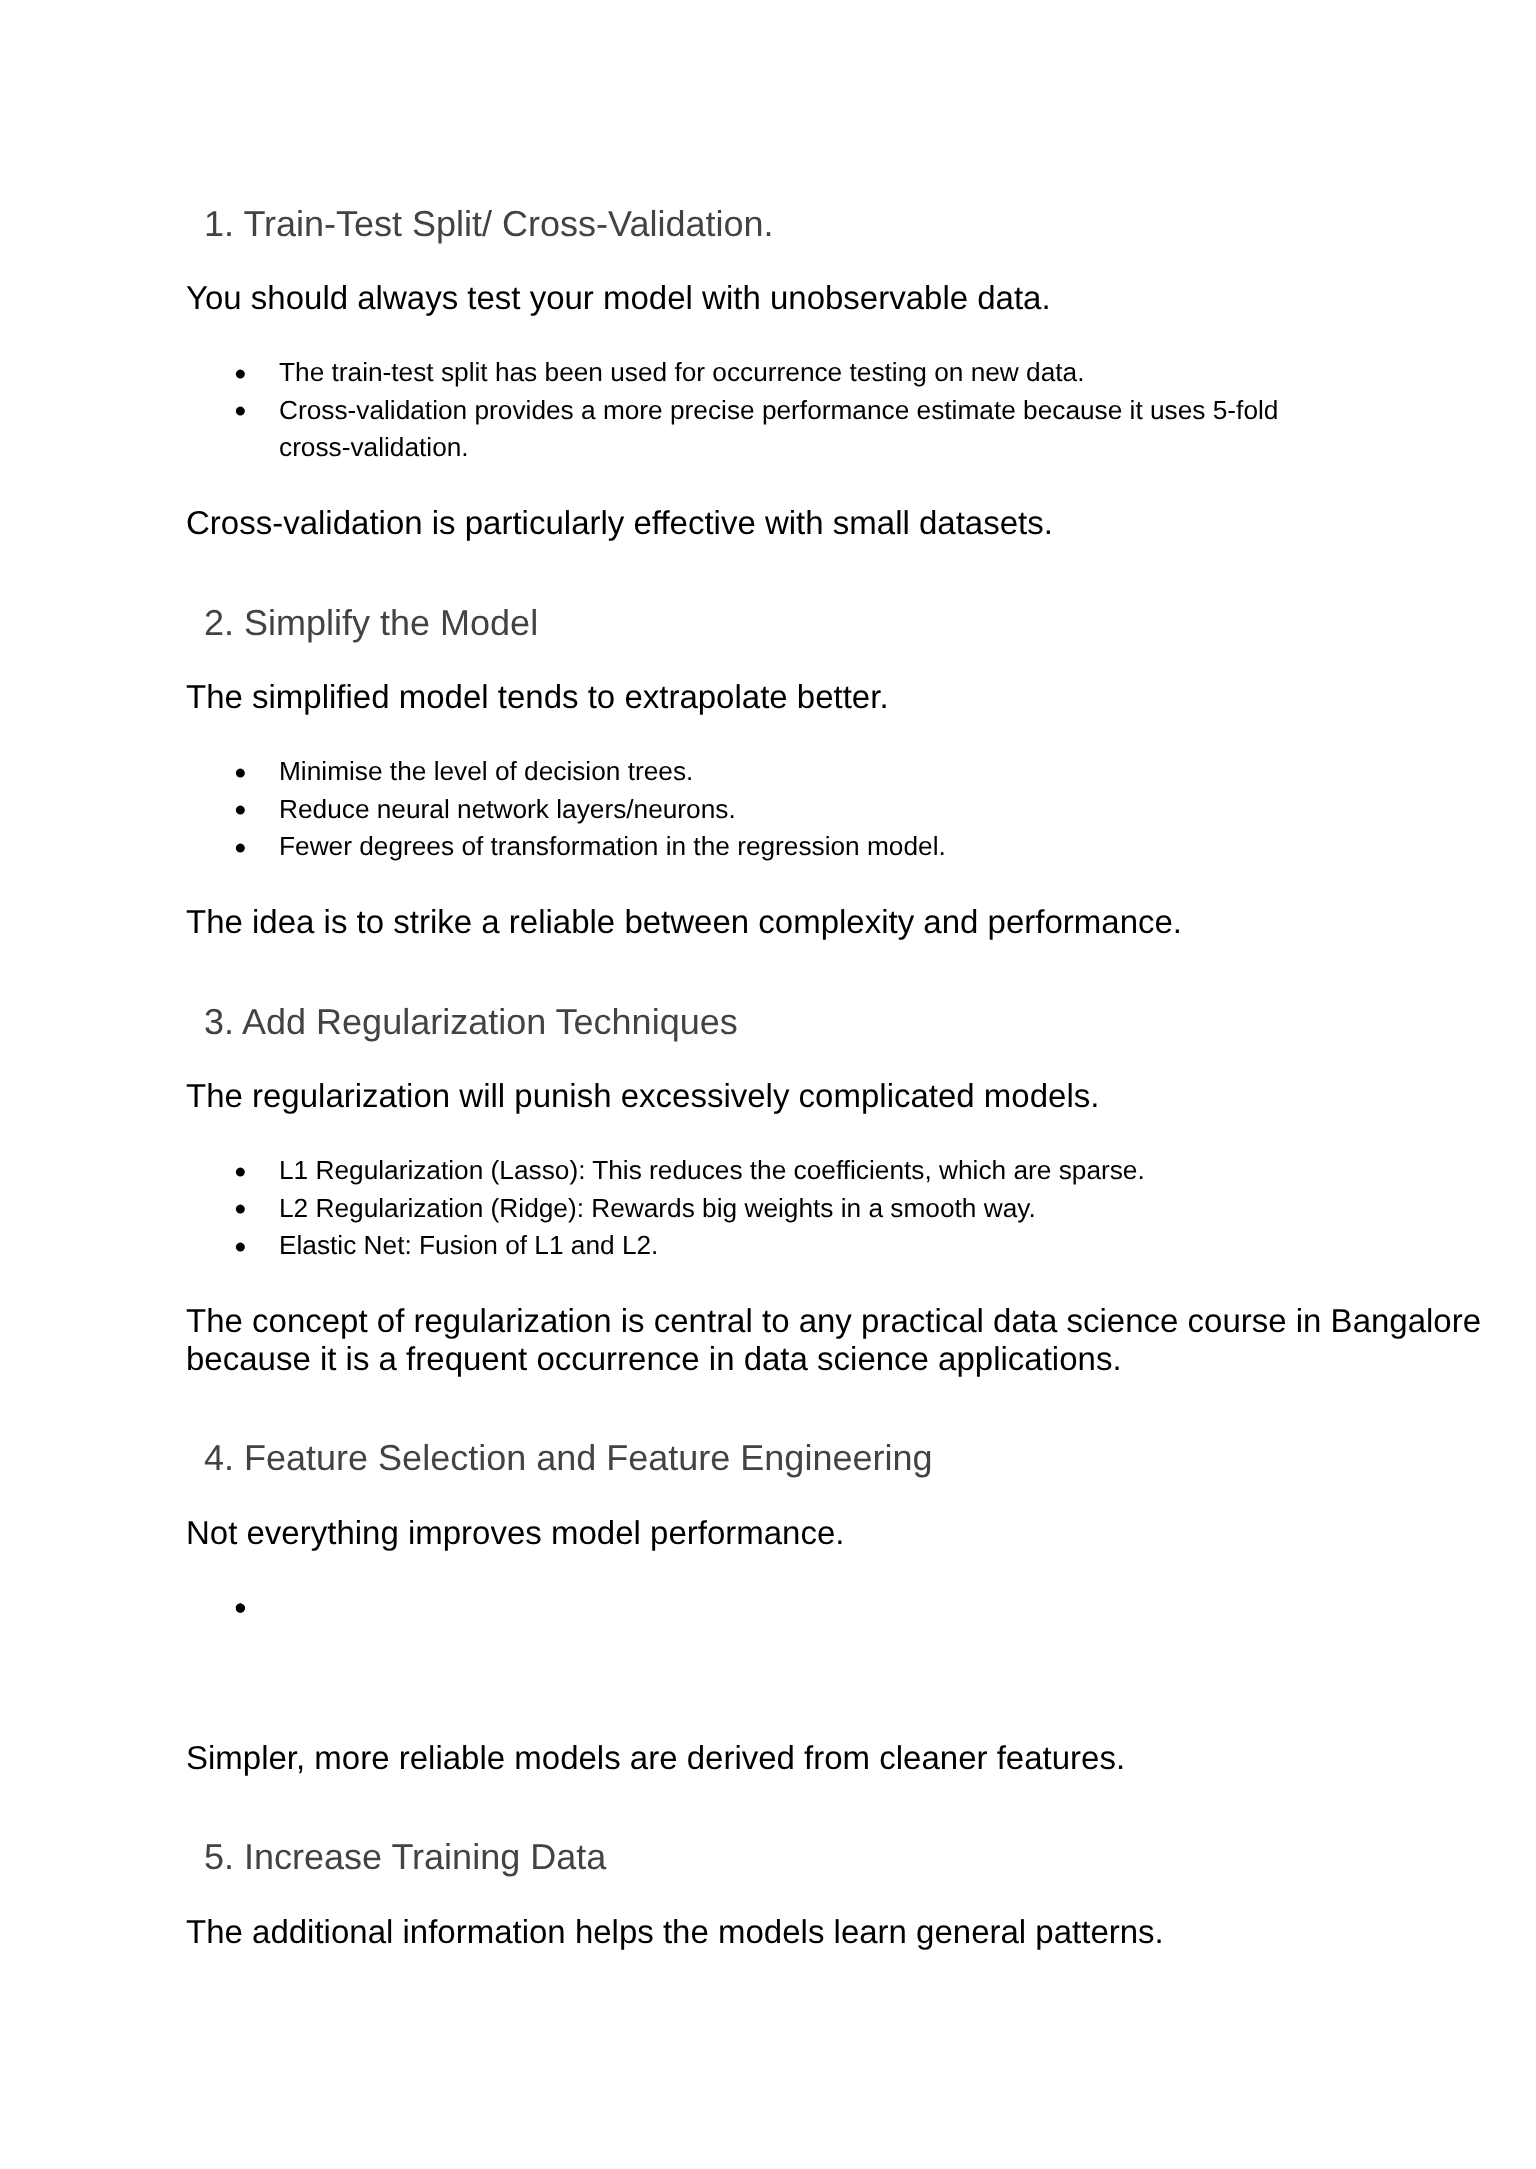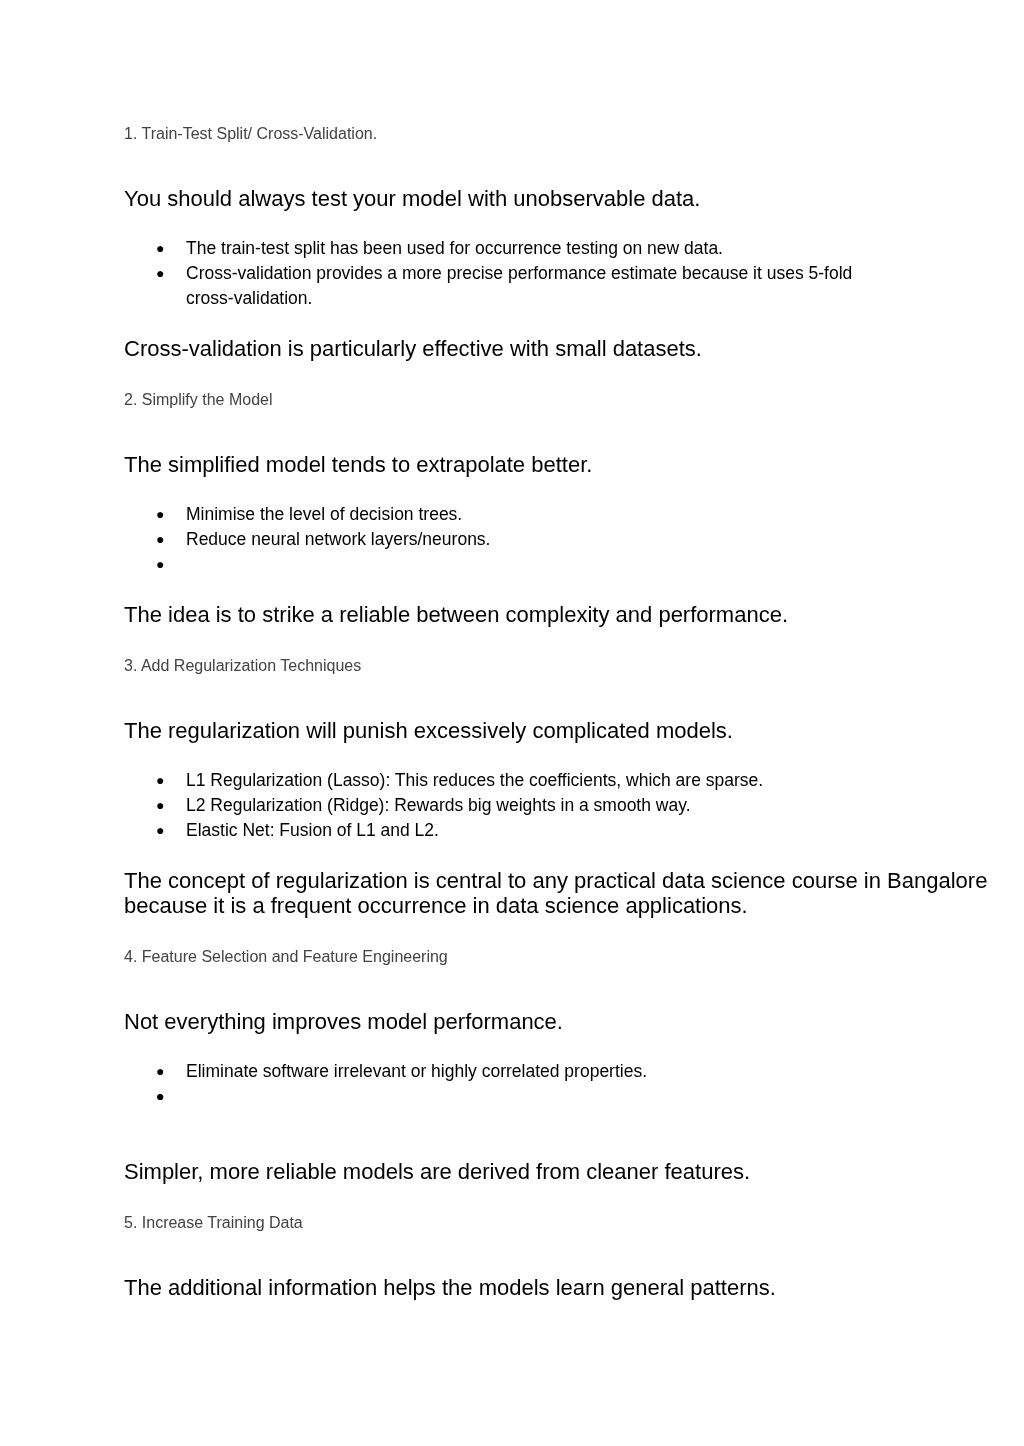--- a/index.html
+++ b/index.html
@@ -1,18 +1,18 @@
 <!DOCTYPE html>
 <html><head>
   <meta charset="utf-8">
   <style>
     html, body { margin: 0; padding: 0; background: #ffffff; }
     body { width: 1024px; height: 1446px; position: relative; overflow: hidden; font-family: "Liberation Sans", sans-serif; color: #000; }
     .page { position: absolute; left: 124px; top: 0; width: 780px; }
-    .h { position: absolute; left: 0; font-size: 16px; color: #434343; font-weight: normal; margin: 0; white-space: nowrap; line-height: 1; }
+    .h { position: absolute; left: 0; font-size: 24px; color: #434343; font-weight: normal; margin: 12px; white-space: nowrap; line-height: 1; }
     .p { position: absolute; left: 0; font-size: 22px; line-height: 25px; margin: 0; white-space: nowrap; }
     .ul { position: absolute; left: 0; margin: 0; padding: 0; list-style: none; }
     .li { position: relative; padding-left: 62px; font-size: 17.5px; line-height: 25px; width: 700px; }
     .bullet { position: absolute; left: 32px; top: 0; font-size: 14px; line-height: 25px; }
     b { font-weight: normal; }
   </style>
 </head>
 <body>
 
 <div class="page">
@@ -23,38 +23,38 @@
     <li class="li"><span class="bullet">●</span><b>The train-test split</b><span> has been used for occurrence testing on new data.</span></li>
     <li class="li" style="width:680px"><span class="bullet">●</span><b>Cross-validation</b><span> provides a more precise performance estimate because it uses 5-fold cross-validation.</span></li>
   </ul>
   <p class="p" style="top:336px">Cross-validation is particularly effective with small datasets.</p>
 
   <h2 class="h" style="top:392px">2. Simplify the Model</h2>
   <p class="p" style="top:452px">The simplified model tends to extrapolate better.</p>
   <ul class="ul" style="top:502px">
     <li class="li"><span class="bullet">●</span><span>Minimise the level of decision trees.</span></li>
     <li class="li"><span class="bullet">●</span><span>Reduce neural network layers/neurons.</span></li>
-    <li class="li"><span class="bullet">●</span></li>
+    <li class="li"><span class="bullet">●</span><span>Fewer degrees of transformation in the regression model.</span></li>
   </ul>
   <p class="p" style="top:602px">The idea is to strike a reliable between complexity and performance.</p>
 
   <h2 class="h" style="top:658px">3. Add Regularization Techniques</h2>
   <p class="p" style="top:718px">The regularization will punish excessively complicated models.</p>
   <ul class="ul" style="top:768px">
     <li class="li"><span class="bullet">●</span><b>L1 Regularization</b><span> (Lasso): This reduces the coefficients, which are sparse.</span></li>
     <li class="li"><span class="bullet">●</span><b>L2 Regularization</b><span> (Ridge): Rewards big weights in a smooth way.</span></li>
     <li class="li"><span class="bullet">●</span><b>Elastic</b><span> Net: Fusion of L1 and L2.</span></li>
   </ul>
   <p class="p" style="top:868px"><span>The concept of regularization is central to any practical </span><b>data science course in Bangalore</b></p>
   <p class="p" style="top:893px">because it is a frequent occurrence in data science applications.</p>
 
   <h2 class="h" style="top:949px">4. Feature Selection and Feature Engineering</h2>
   <p class="p" style="top:1009px">Not everything improves model performance.</p>
   <ul class="ul" style="top:1059px">
-    <li class="li"><span class="bullet">●</span><span>Eliminate software irrelevant or highly correlated properties.</span></li>
+    <li class="li"><span class="bullet">●</span></li>
     <li class="li"><span class="bullet">●</span></li>
     <li class="li"><span class="bullet">●</span></li>
   </ul>
   <p class="p" style="top:1159px">Simpler, more reliable models are derived from cleaner features.</p>
 
   <h2 class="h" style="top:1215px">5. Increase Training Data</h2>
   <p class="p" style="top:1275px">The additional information helps the models learn general patterns.</p>
 
 </div>
 

